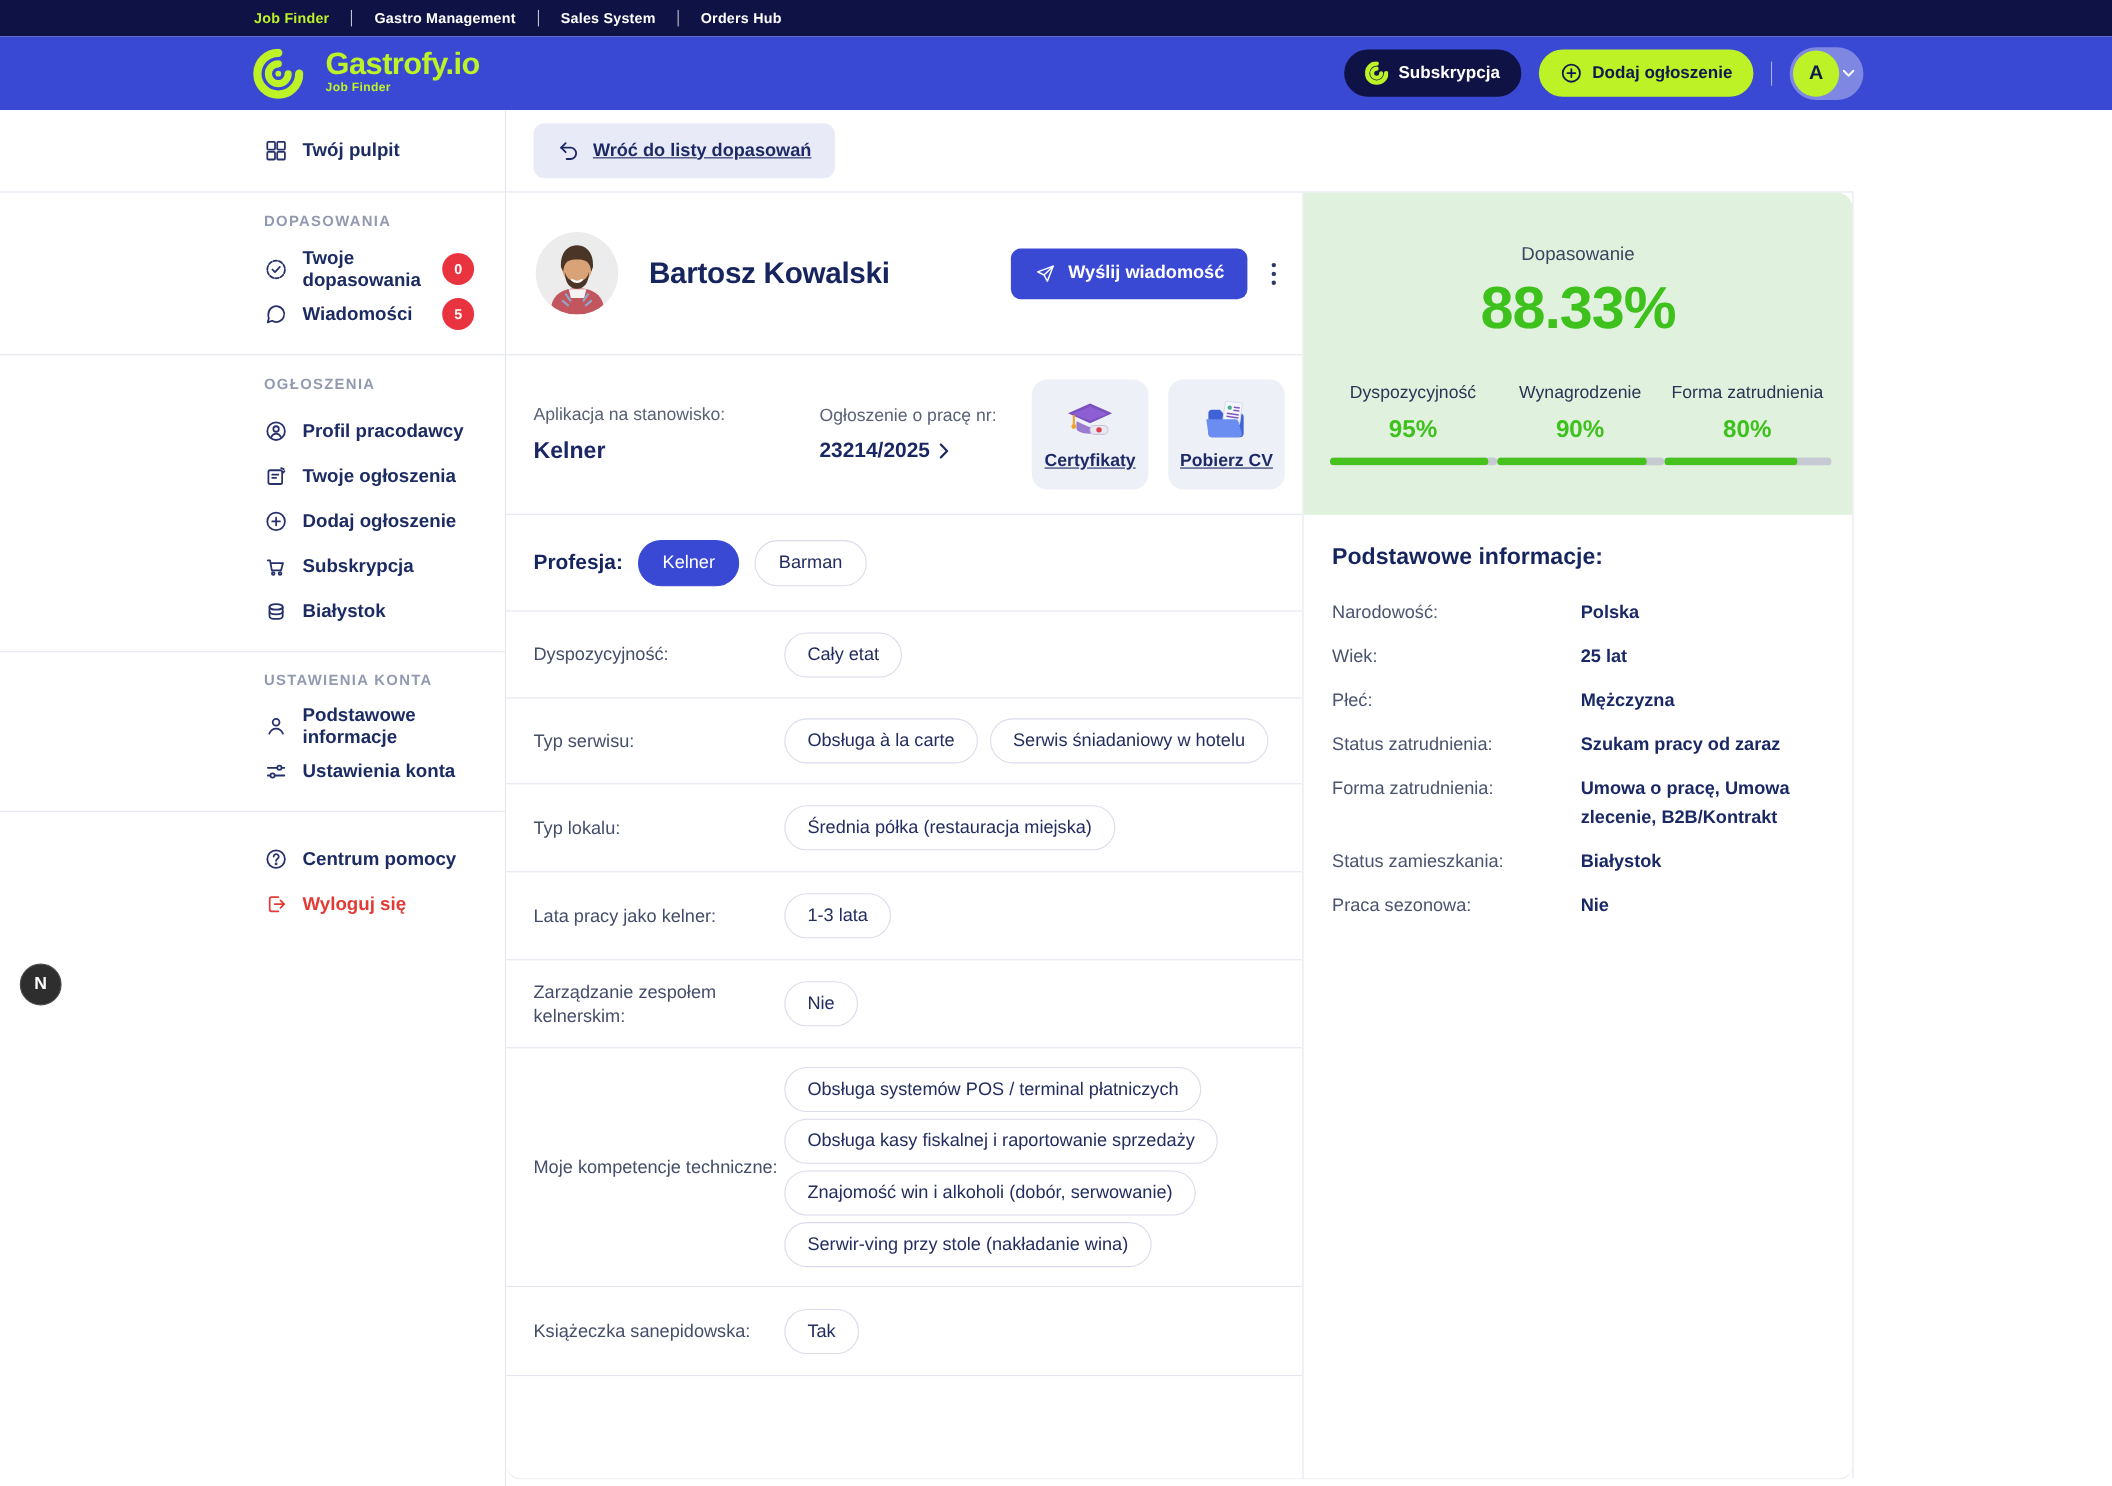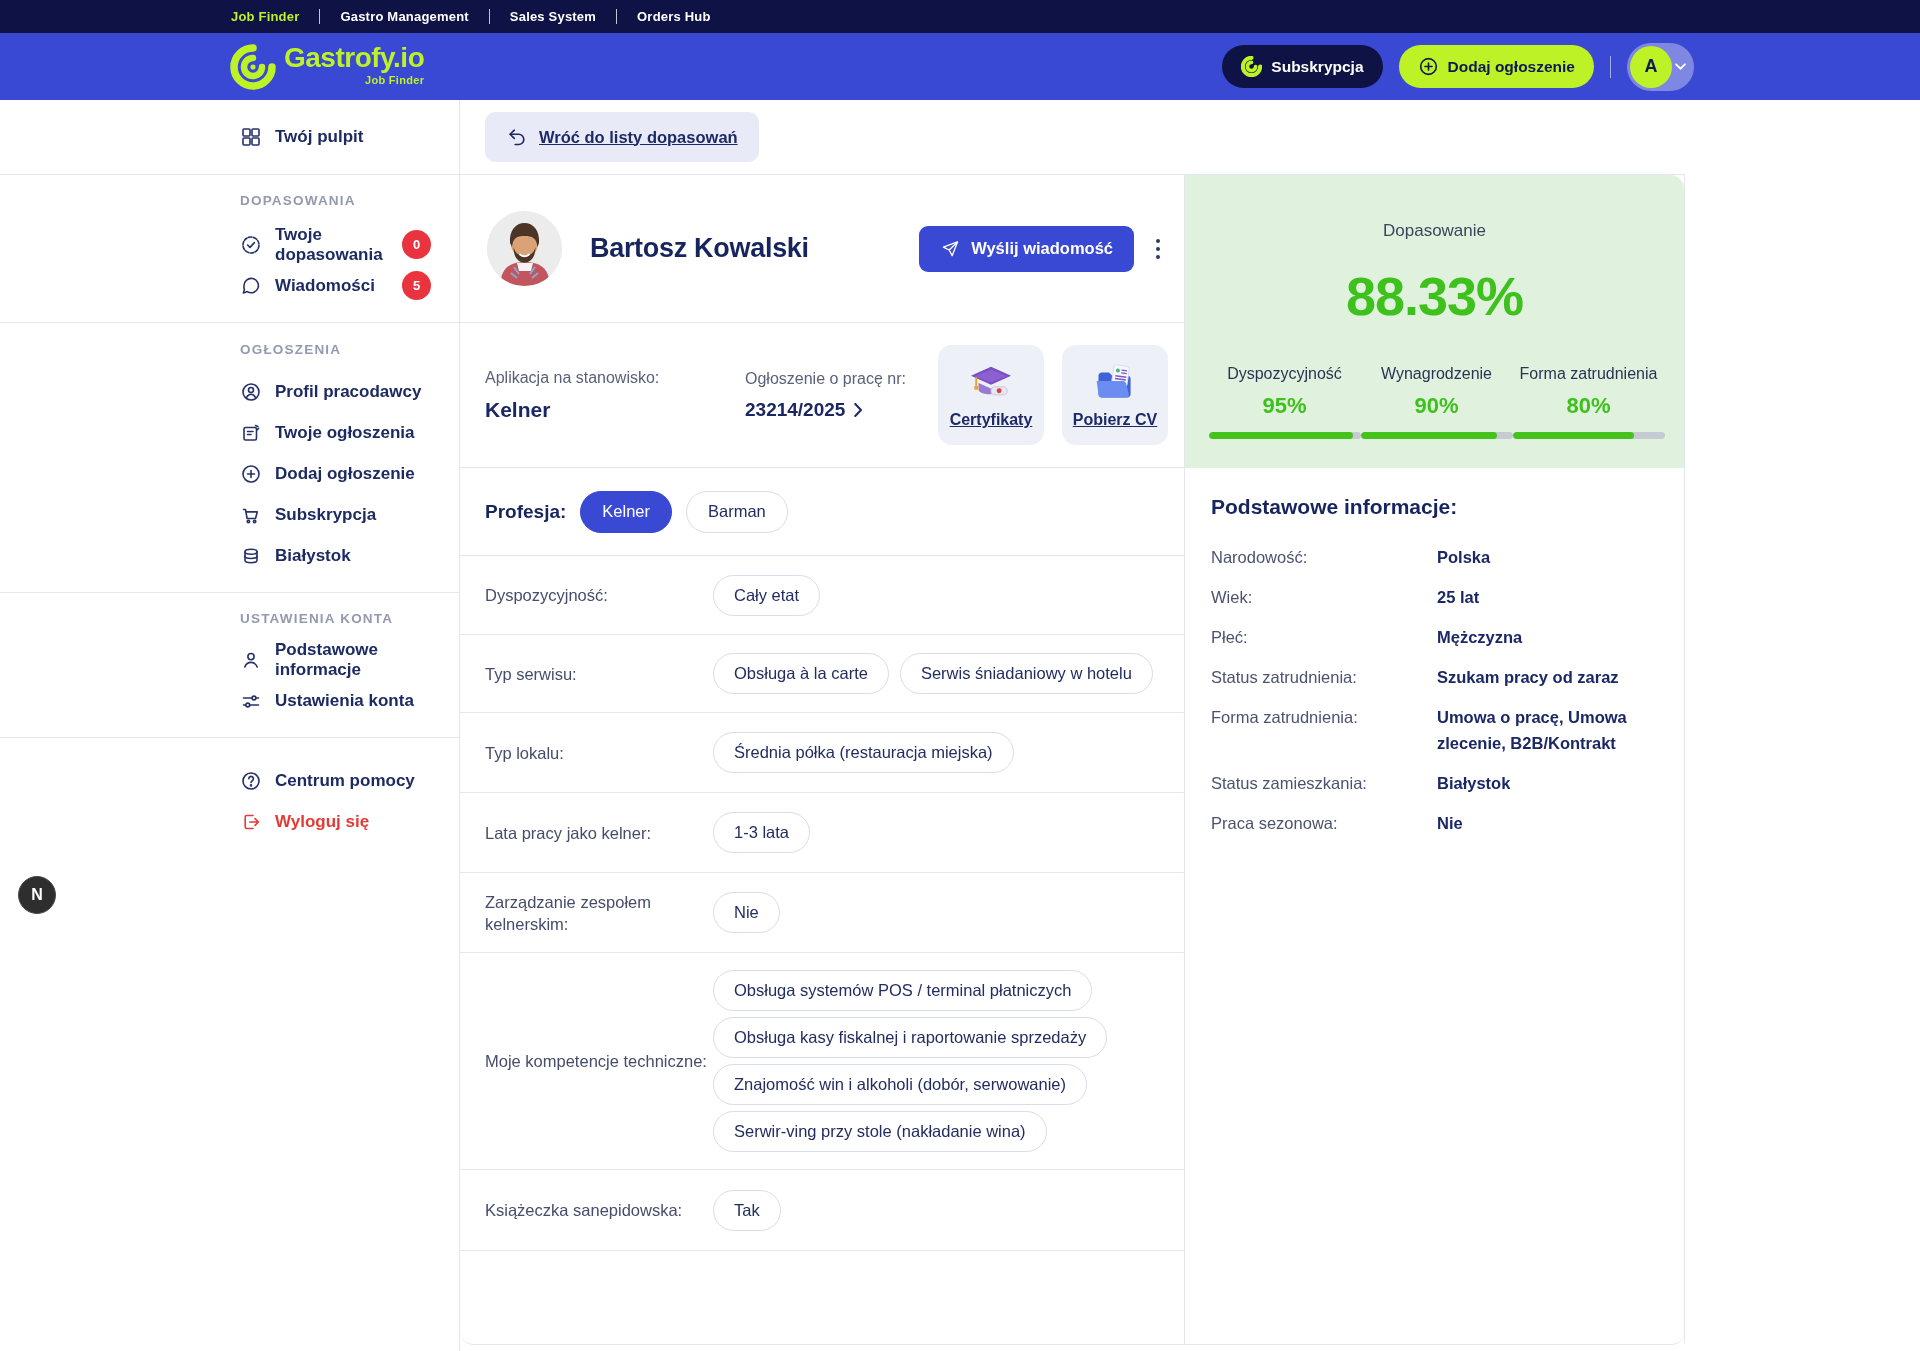--- a/index.html
+++ b/index.html
@@ -9,21 +9,21 @@
 
   
   .topnav { height:33px; background:#0e1245; display:flex; align-items:center; padding-left:231px; }
   .tn-item { font-size:13px; font-weight:700; color:#fff; letter-spacing:.2px; padding:0 20px; cursor:pointer; white-space:nowrap; }
   .tn-item:first-child { padding-left:0; }
   .tn-item.active { color:#bdf326; }
   .tn-sep { width:1px; height:15px; background:rgba(255,255,255,.75); }
 
   
   .appbar { height:67px; background:#3a49d4; display:flex; align-items:center; padding:0 226px 0 230px; }
-  .brand { display:flex; align-items:flex-start; gap:8px; cursor:pointer;text-align:right; }
+  .brand { display:flex; align-items:flex-start; gap:20px; cursor:pointer; }
   .brand-txt { display:flex; flex-direction:column; line-height:1; }
   .brand-name { font-size:28px; font-weight:700; color:#bdf326; letter-spacing:-.5px; }
   .brand-sub { font-size:11px; font-weight:700; color:#bdf326; margin-top:3px; letter-spacing:.3px; }
   .appbar-right { margin-left:auto; display:flex; align-items:center; gap:16px; }
   .pill-btn { display:flex; align-items:center; gap:9px; border-radius:999px; padding:11px 19px; font-size:15.5px; font-weight:700; cursor:pointer; white-space:nowrap; }
   .pill-dark { background:#0e1245; color:#fff; }
   .pill-lime { background:#bdf326; color:#101a4e; }
   .bar-divider { width:1px; height:22px; background:rgba(255,255,255,.55); }
   .avatar-wrap { display:flex; align-items:center; background:rgba(255,255,255,.35); border-radius:999px; padding:3px 8px 3px 3px; gap:3px; cursor:pointer; }
   .avatar-circle { width:42px; height:42px; border-radius:50%; background:#bdf326; color:#101a4e; font-size:18px; font-weight:700; display:flex; align-items:center; justify-content:center; }
@@ -91,21 +91,21 @@
   .attr-row { border-bottom:1px solid #e4e6ef; display:flex; align-items:center; padding-left:25px; }
   .attr-label { width:228px; flex:none; font-size:16.5px; color:#454d6a; line-height:22px; }
   .attr-pills { display:flex; align-items:flex-start; gap:11px; flex-wrap:wrap; }
   .pill { display:inline-flex; align-items:center; height:41px; padding:0 20px; border-radius:999px; border:1px solid #d9dcea; background:#fff; font-size:16.5px; color:#232d60; white-space:nowrap; }
   .attr-pills.stack { flex-direction:column; align-items:flex-start; gap:6px; }
   .h79{height:79px}.h78{height:78px}.h80{height:80px}.h217{height:217px}.h81{height:81px}
 
   
   .match-panel { height:293px; flex:none; background:#e0f2de; border-top-right-radius:14px; display:flex; flex-direction:column; align-items:center; }
   .match-title { margin-top:46px; font-size:17px; color:#3c445f; }
-  .match-value { margin-top:24px; font-size:54px; font-weight:700; color:#3ec01d; letter-spacing:-1px; }
+  .match-value { margin-top:8px; font-size:54px; font-weight:700; color:#3ec01d; letter-spacing:-1px; }
   .metrics { margin-top:38px; display:flex; justify-content:space-between; width:452px; }
   .metric { width:152px; display:flex; flex-direction:column; align-items:center; }
   .metric-label { font-size:16px; color:#2c3354; white-space:nowrap; }
   .metric-pct { margin-top:10px; font-size:22px; font-weight:700; color:#3ec01d; }
   .bar { margin-top:13px; width:152px; height:7px; border-radius:5px; background:#c5cad3; overflow:hidden; }
   .bar-fill { height:100%; border-radius:5px; background:#45c31c; }
 
   
   .info-panel { flex:1; padding:27px 24px 0 26px; }
   .info-title { font-size:21px; font-weight:700; color:#17255e; margin-bottom:25px; }

